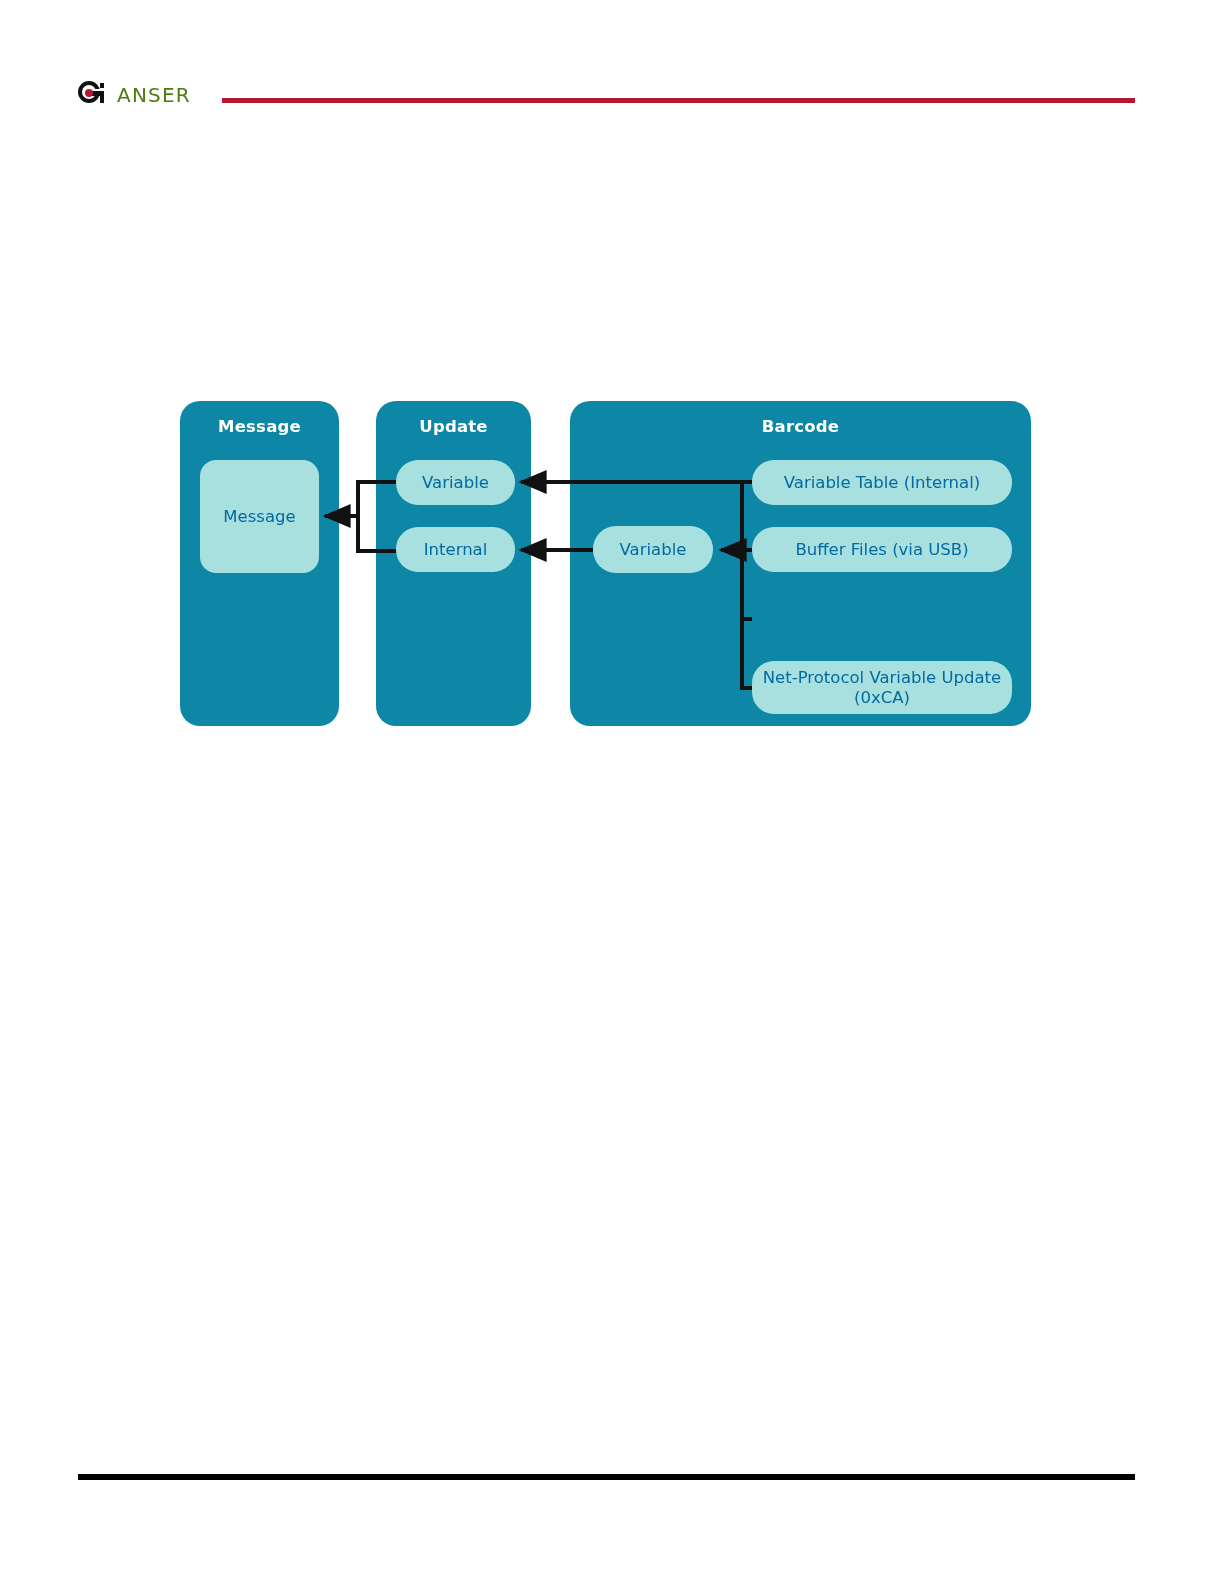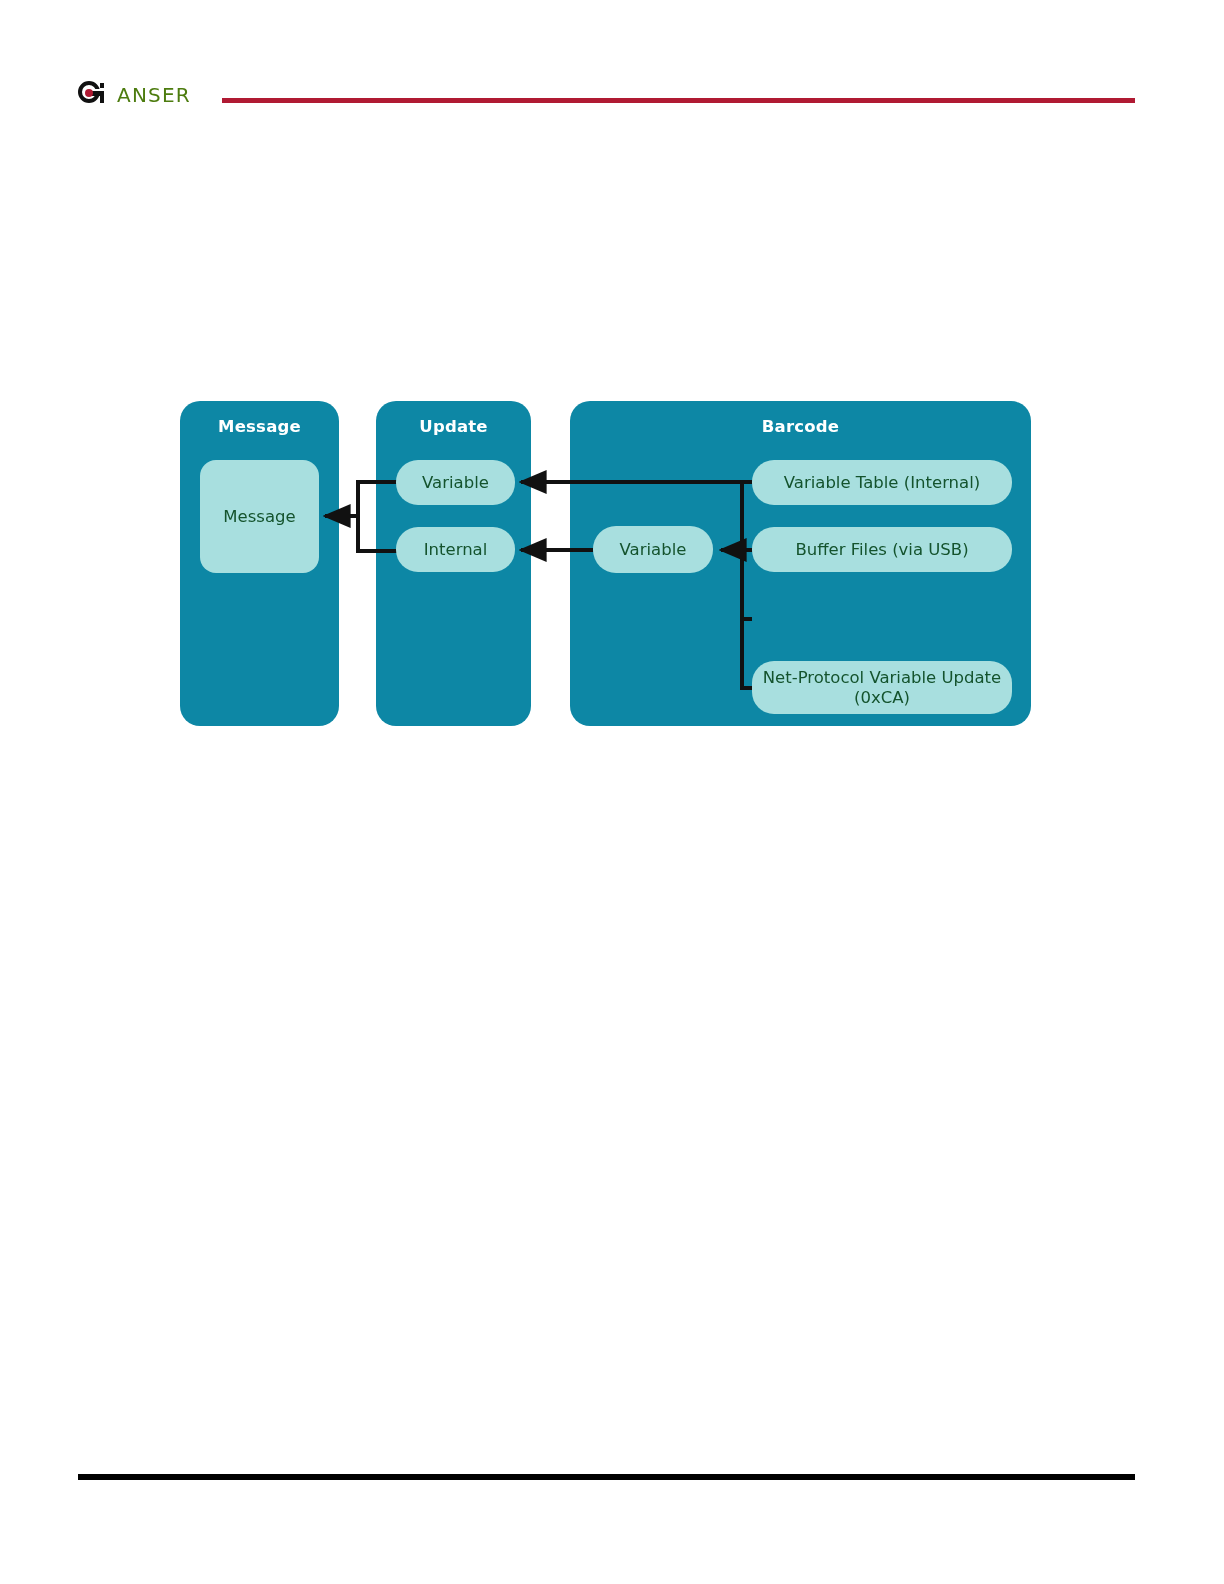--- a/index.html
+++ b/index.html
@@ -115,21 +115,21 @@
     text-align: center;
     color: #ffffff;
     font-size: 16.5px;
     font-weight: bold;
     letter-spacing: 0.2px;
   }
 
   .node {
     position: absolute;
     background: #a8dfdf;
-    color: #14532d;
+    color: #0369a1;
     display: flex;
     align-items: center;
     justify-content: center;
     text-align: center;
     font-size: 16.5px;
     line-height: 1.18;
     box-sizing: border-box;
   }
 
   

